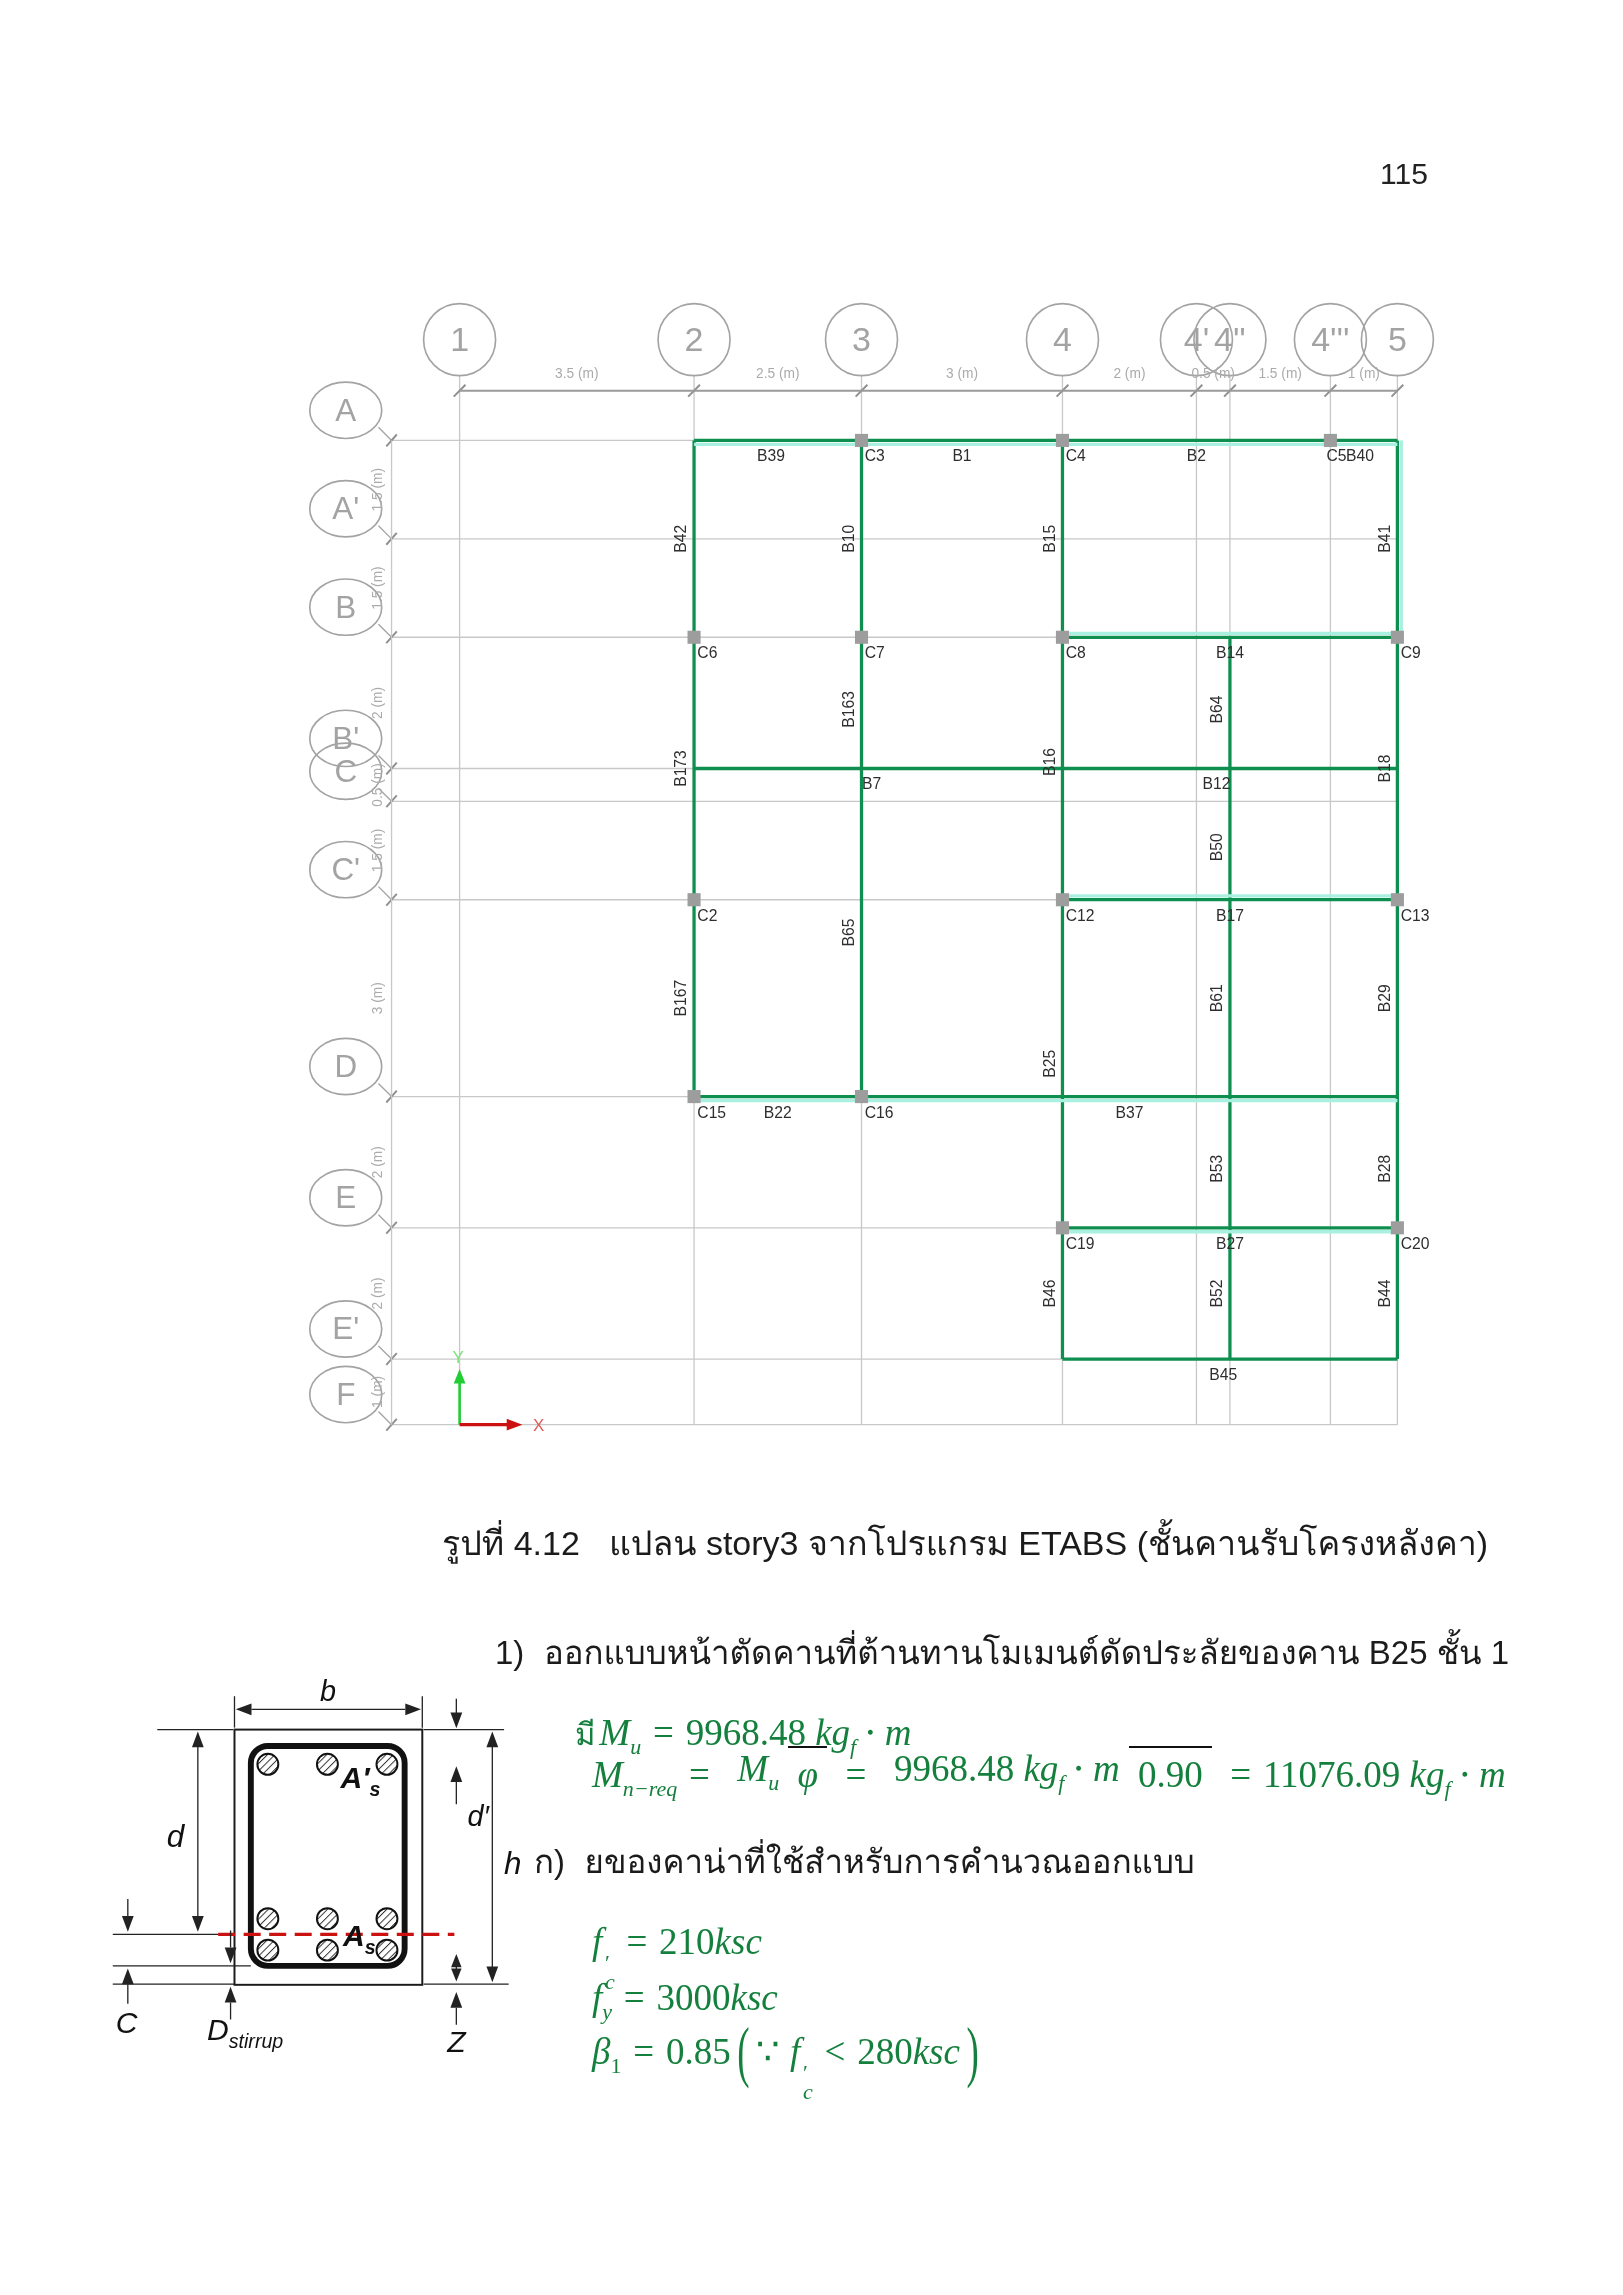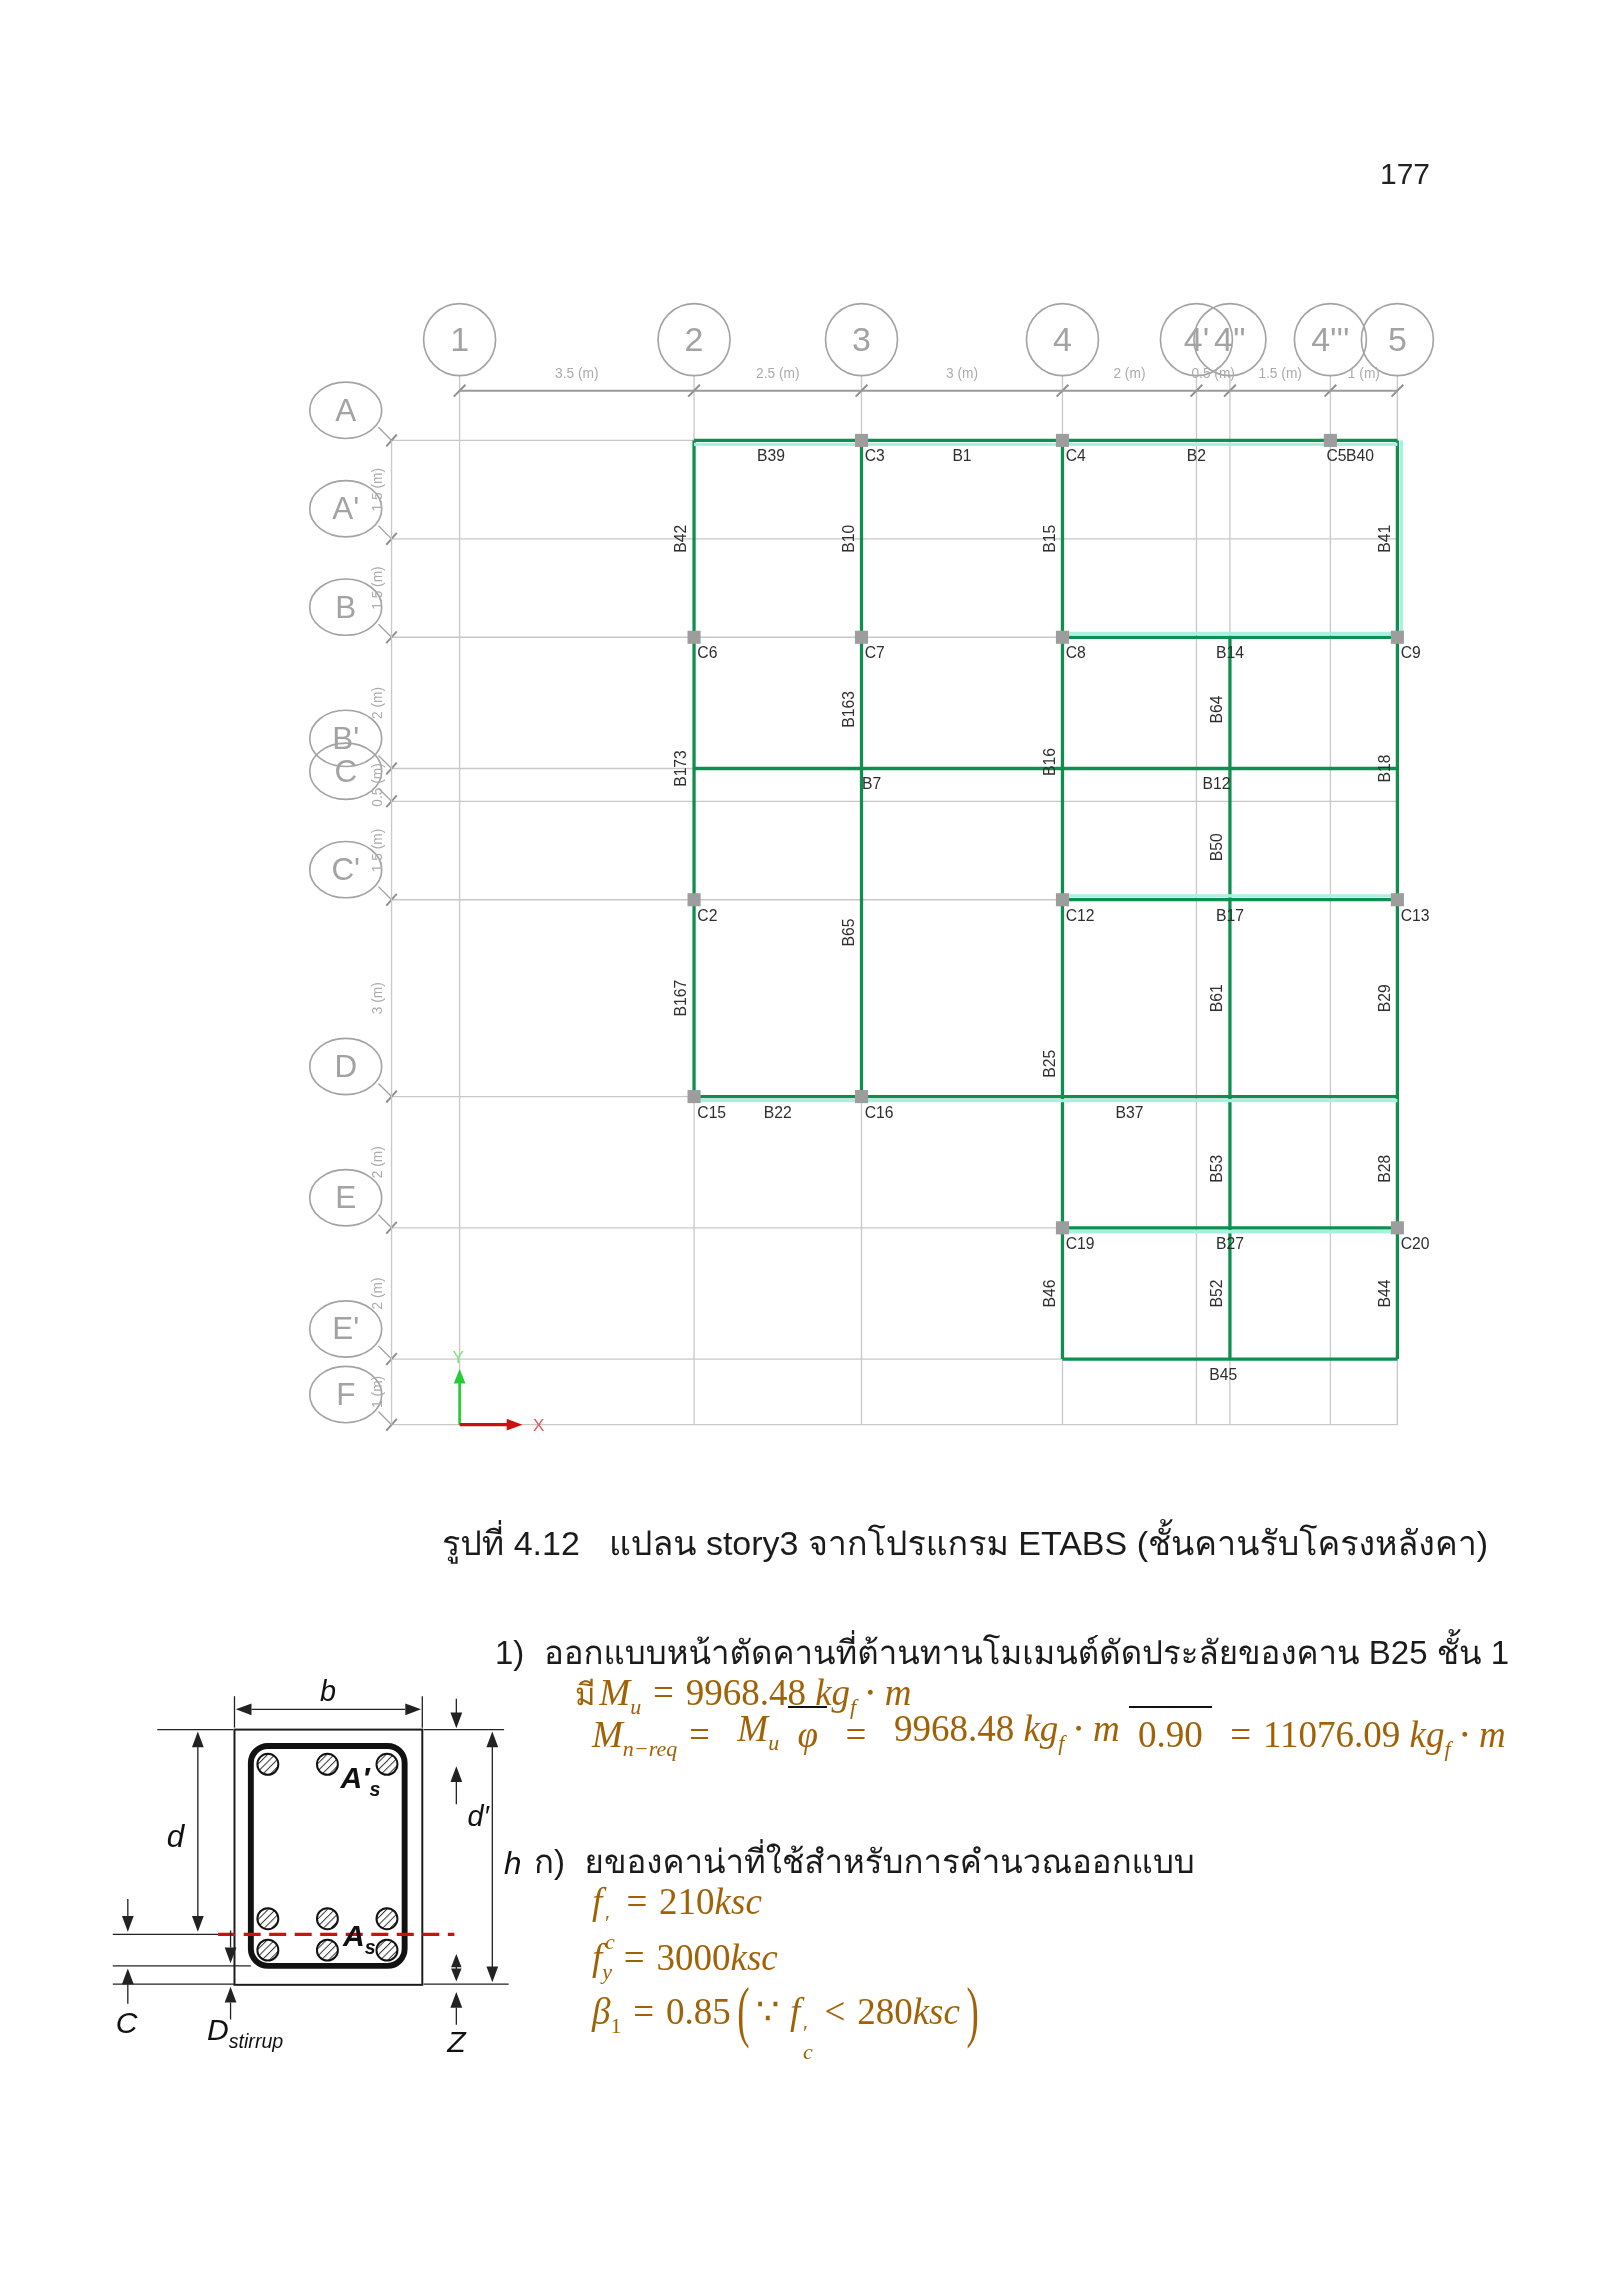--- a/index.html
+++ b/index.html
@@ -8,21 +8,21 @@
   #overlay-svg{position:absolute;left:0;top:0;}
   svg text{font-family:"Liberation Sans","DejaVu Sans",sans-serif;}
   .abs{position:absolute;white-space:nowrap;}
   .pageno{left:1380px;top:157px;font-size:30px;color:#222;}
   .caption{left:442px;top:1516px;font-size:34px;}
   .gap44{display:inline-block;width:29px;}
   .gap30{display:inline-block;width:19.6px;}
   .heading{left:399px;top:1575px;font-size:35px;font-weight:bold;}
   .item1{left:495px;top:1626px;font-size:33px;}
   .ka{left:534px;top:1835px;font-size:33px;}
-  .math{font-family:"Liberation Serif","DejaVu Serif",serif;font-size:37px;color:#a16207;}
+  .math{font-family:"Liberation Serif","DejaVu Serif",serif;font-size:37px;color:#15803d;margin-top:40px;}
   .math i{font-style:italic;}
   .math sub{font-size:22px;line-height:0;vertical-align:-9.2px;}
   .math sub i{font-style:italic;}
   .mu{left:575px;top:1669px;}
   .mu .thaiword{font-family:"Liberation Sans","DejaVu Sans",sans-serif;font-size:31px;margin-right:3.9px;}
   .eq{left:592px;top:1706px;display:flex;align-items:flex-end;}
   .frac{display:inline-flex;align-items:center;margin:0 6.5px;}
   .frac .num{padding:0 9.2px 5.2px;}
   .frac .den{padding:5.2px 9.2px 0;border-top:2.6px solid #111;align-self:stretch;text-align:center;}
   .op{margin:0 11.8px;}
@@ -330,21 +330,21 @@
       <polygon points="697,2986 689,3006 705,3006" fill="#222"></polygon>
       <polygon points="697,3028 689,3008 705,3008" fill="#222"></polygon>
       <polygon points="697,3044 688,3068 706,3068" fill="#222"></polygon>
       <text x="697" y="3136" text-anchor="middle" font-size="46" font-style="italic" fill="#111" font-family="Liberation Serif,serif">Z</text>
 
       <text x="520" y="2732" text-anchor="start" font-size="46" font-style="italic" font-weight="bold" fill="#111" font-family="Liberation Serif,serif"><tspan>A′</tspan><tspan font-size="30" dy="12">s</tspan></text>
       <text x="524" y="2974" text-anchor="start" font-size="46" font-style="italic" font-weight="bold" fill="#111" font-family="Liberation Serif,serif"><tspan>A</tspan><tspan font-size="30" dy="12">s</tspan></text>
     </g>
   </svg>
 
-  <div class="abs pageno">177</div>
+  <div class="abs pageno">115</div>
 
   <div class="abs caption"><span>รูปที่ 4.12</span><span class="gap44"></span><span>แปลน story3 จากโปรแกรม ETABS (ชั้นคานรับโครงหลังคา)</span></div>
 
 
   <div class="abs item1"><span>1)</span><span class="gap30"></span><span>ออกแบบหน้าตัดคานที่ต้านทานโมเมนต์ดัดประลัยของคาน B25 ชั้น 1</span></div>
 
   <div class="abs math mu"><span class="thaiword">มี</span><i>M</i><sub><i>u</i></sub><span class="op">=</span><span>9968.48</span>&nbsp;<i>kg</i><sub><i>f</i></sub><span class="dot">⋅</span><i>m</i></div>
 
   <div class="abs math eq">
     <span><i>M</i><sub><i>n−req</i></sub></span>

